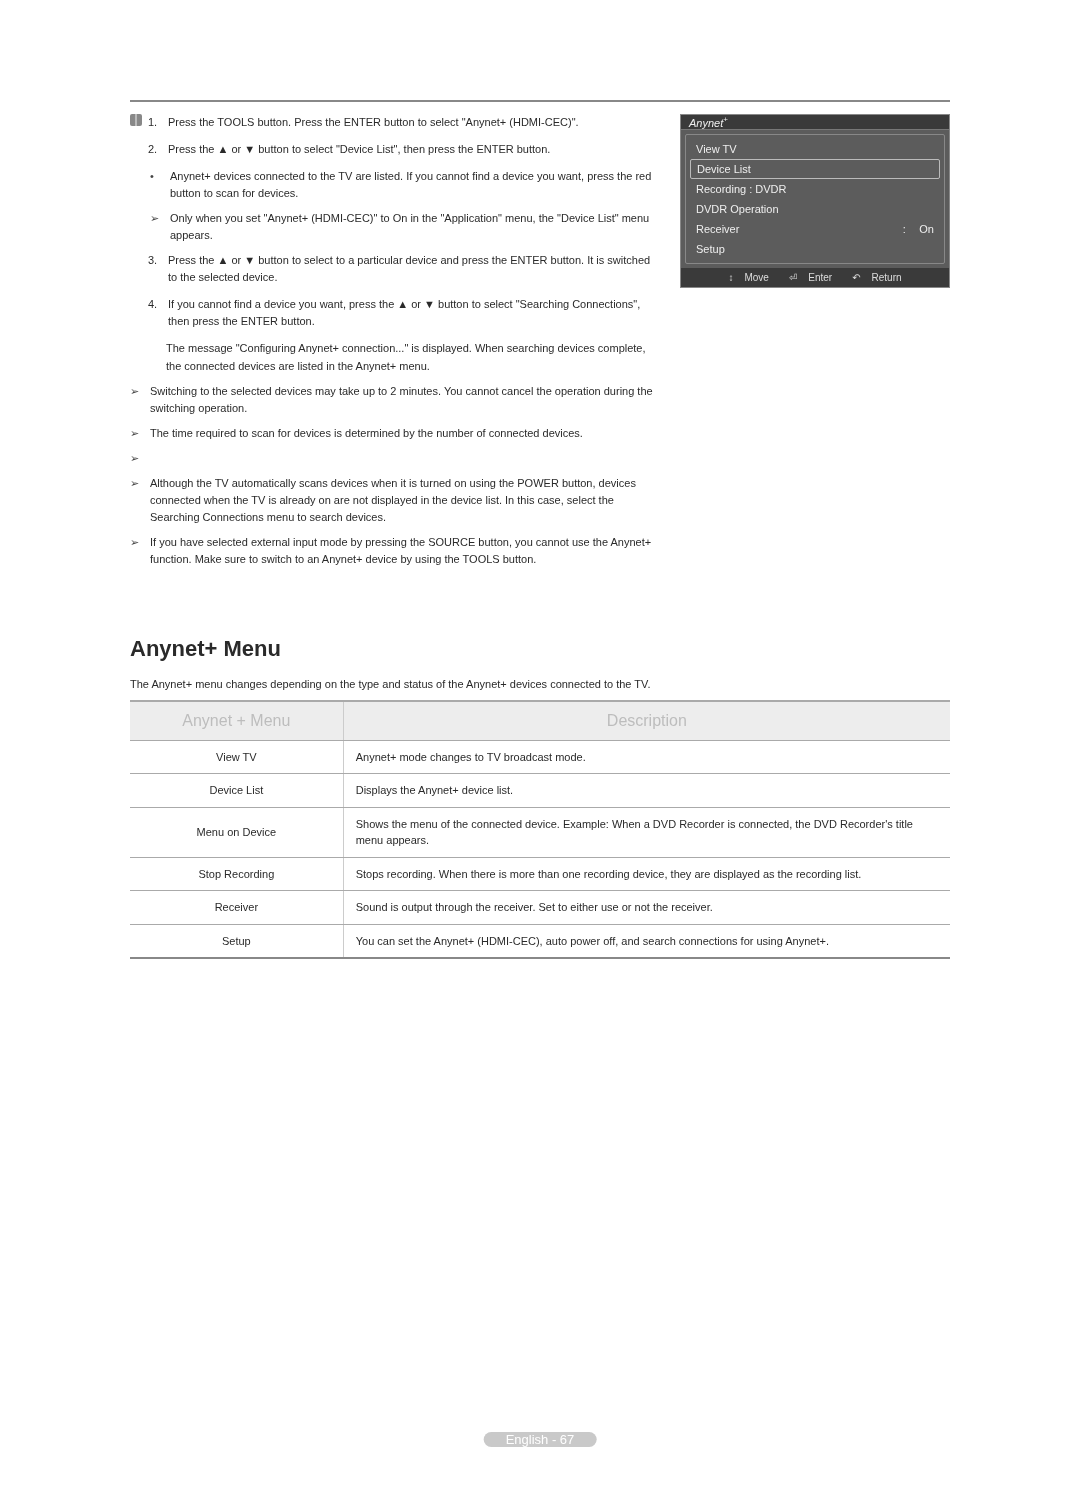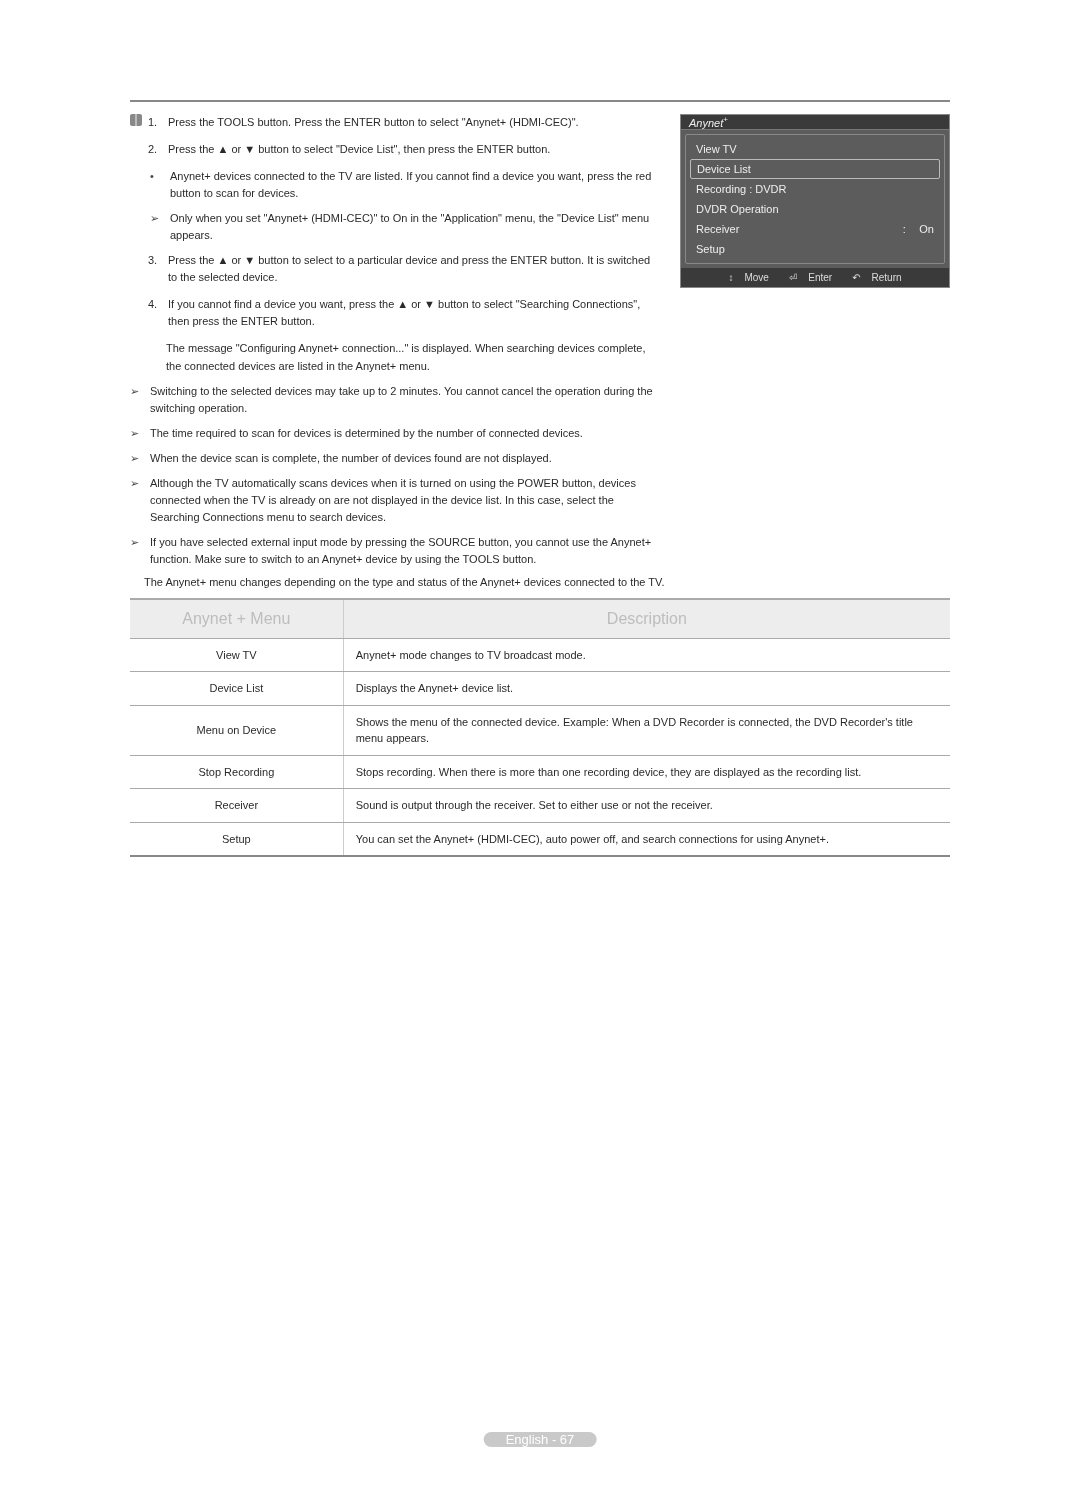--- a/index.html
+++ b/index.html
@@ -10,21 +10,21 @@
 .content-wrap { display: flex; }
 .left-col { flex: 1; padding-right: 20px; }
 .right-col { width: 270px; }
 .step { font-size: 11px; color: #2a2a2a; line-height: 1.55; margin-bottom: 10px; display: flex; }
 .step-num { min-width: 20px; }
 .step-text { flex:1; }
 .note { font-size: 11px; color: #2a2a2a; line-height: 1.55; margin-bottom: 8px; display:flex; }
 .note-mark { min-width: 20px; color:#444; }
 .indent-block { margin-left: 20px; }
 .anynet-menu-title { font-size: 22px; font-weight: bold; color: #2a2a2a; margin-top: 60px; margin-bottom: 16px; }
-.menu-intro { font-size: 11px; color:#2a2a2a; margin-bottom:10px; margin-left:14px; }
+.menu-intro { font-size: 11px; color:#2a2a2a; margin-bottom:10px; margin-left:0; }
 .table { width: 100%; border-collapse: collapse; }
 .table thead th { background:#ededed; color:#bdbdbd; font-weight:normal; font-size:16px; padding:10px 0; border-top:2px solid #aaa; border-bottom:1px solid #aaa; }
 .table thead th:first-child { width:26%; border-right:1px solid #ccc; }
 .table tbody td { font-size:11px; color:#2a2a2a; padding:8px 12px; border-bottom:1px solid #aaa; vertical-align:middle; line-height:1.5; }
 .table tbody tr:last-child td { border-bottom:2px solid #888; }
 .table tbody td:first-child { text-align:center; border-right:1px solid #ccc; }
 .footer-badge { position:absolute; left:50%; transform:translateX(-50%); bottom:40px; width:auto; }
 .badge { background:#c9c9c9; color:#fff; font-size:13px; padding:0 22px; border-radius:14px; }
 
 
@@ -93,21 +93,20 @@
       <div class="note">
           <span class="note-mark">➢</span>
           <span>Switching to the selected devices may take up to 2 minutes. You cannot cancel the operation during the switching operation.</span>
         </div>
       <div class="note">
           <span class="note-mark">➢</span>
           <span>The time required to scan for devices is determined by the number of connected devices.</span>
         </div>
       <div class="note">
           <span class="note-mark">➢</span>
-          <span>When the device scan is complete, the number of devices found are not displayed.</span>
         </div>
       <div class="note">
           <span class="note-mark">➢</span>
           <span>Although the TV automatically scans devices when it is turned on using the POWER button, devices connected when the TV is already on are not displayed in the device list. In this case, select the Searching Connections menu to search devices.</span>
         </div>
       <div class="note">
           <span class="note-mark">➢</span>
           <span>If you have selected external input mode by pressing the SOURCE button, you cannot use the Anynet+ function. Make sure to switch to an Anynet+ device by using the TOOLS button.</span>
         </div>
     </div>
@@ -150,20 +149,21 @@
             </span>
           <span class="k">
               <span class="return-icon"></span>
               <span>Return</span>
             </span>
         </div>
       </div>
     </div>
   </div>
 
+  <div class="anynet-menu-title">Anynet+ Menu</div>
   <div class="menu-intro">The Anynet+ menu changes depending on the type and status of the Anynet+ devices connected to the TV.</div>
 
   <table class="table">
     <thead>
       <tr>
         <th>Anynet + Menu</th>
         <th>Description</th>
       </tr>
     </thead>
     <tbody>

